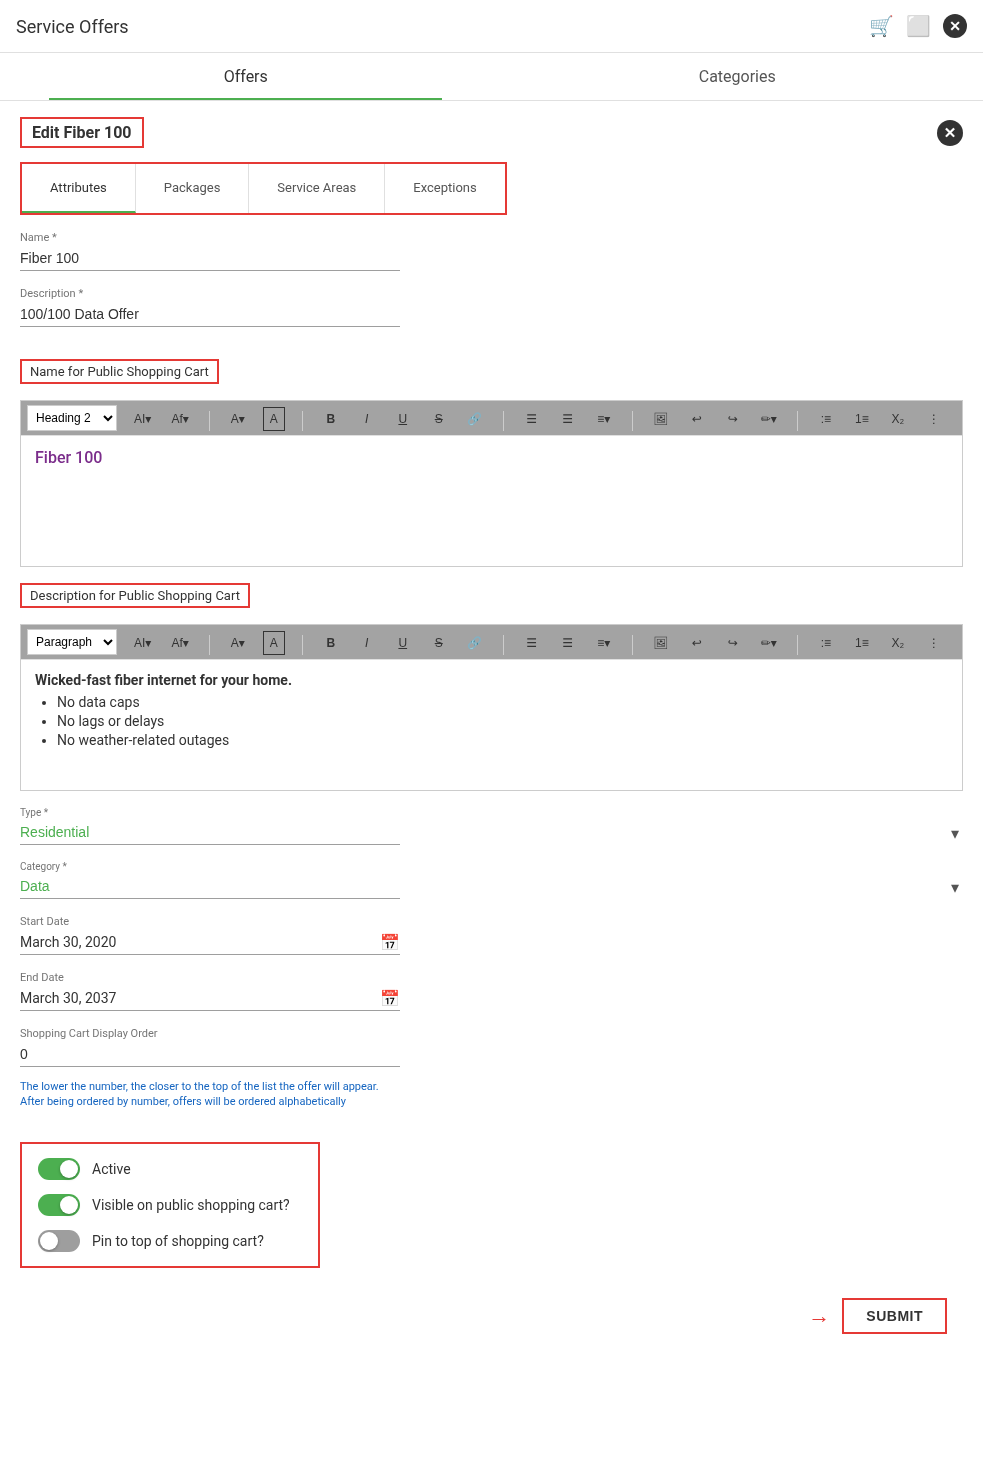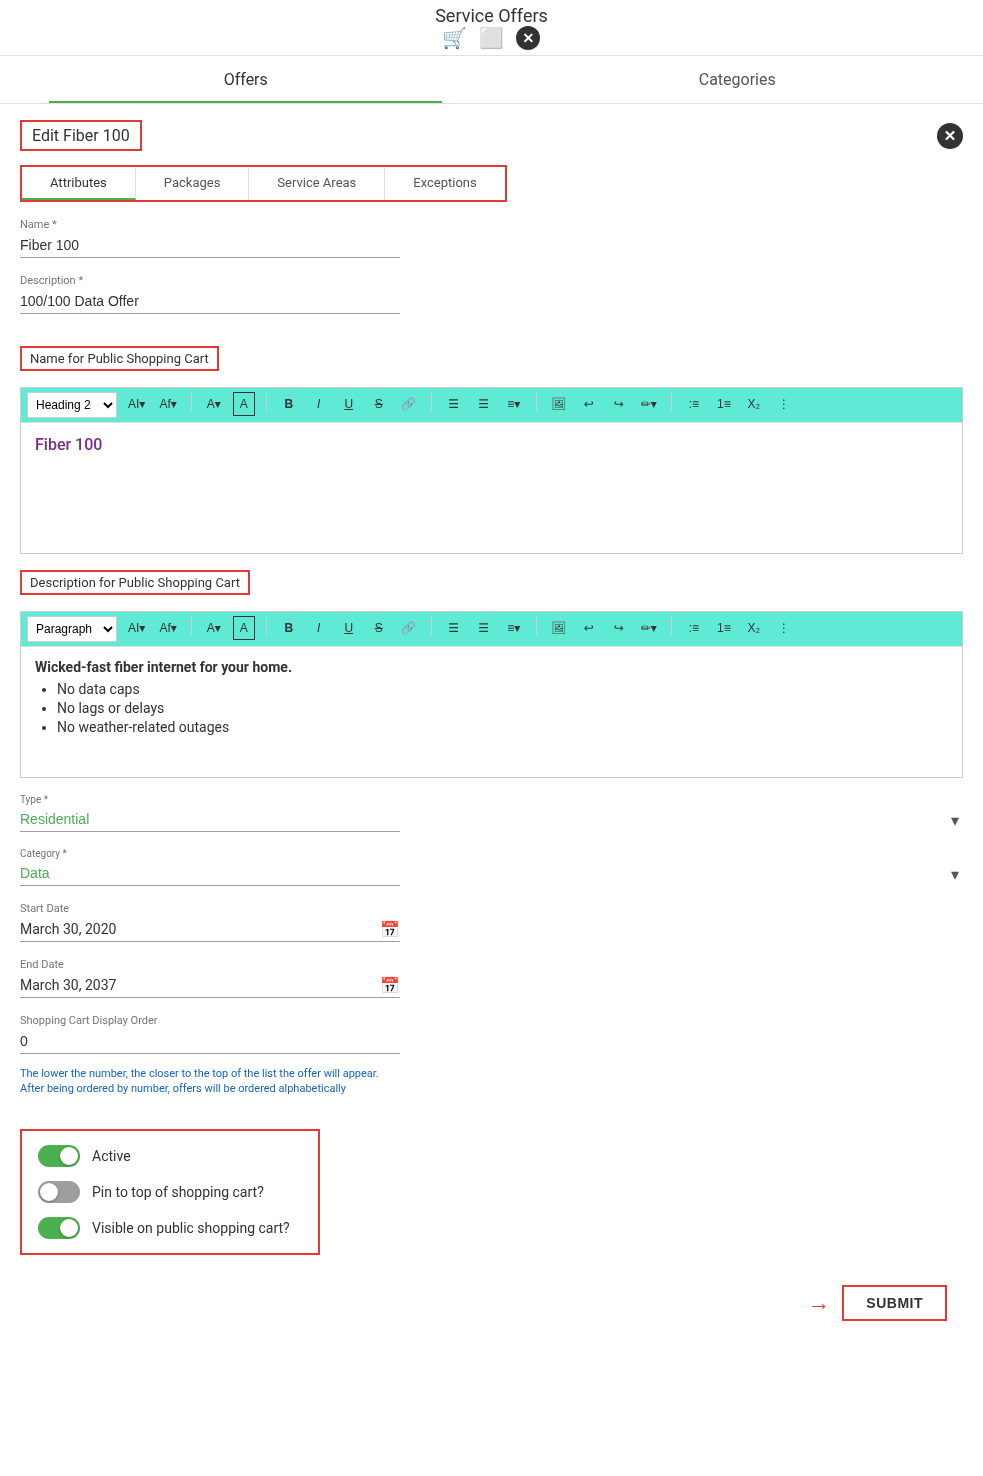--- a/index.html
+++ b/index.html
@@ -3,23 +3,22 @@
   <meta charset="utf-8">
   <style>
     * { box-sizing: border-box; margin: 0; padding: 0; }
     body { font-family: Roboto, Arial, sans-serif; font-size: 14px; color: #333; background: #fff; width: 983px; }
 
     
     .app-header {
       display: flex;
       align-items: center;
       justify-content: space-between;
-      padding: 5px 16px;
+      padding: 14px 16px;
       border-bottom: 1px solid #e0e0e0;
-      flex-direction: column;
     }
     .app-title { font-size: 18px; color: #333; font-weight: 400; }
     .header-icons { display: flex; gap: 12px; align-items: center; }
     .header-icon { font-size: 20px; cursor: pointer; color: #333; }
     .close-circle {
       width: 24px; height: 24px; border-radius: 50%;
       background: #333; color: #fff; display: flex; align-items: center; justify-content: center;
       font-size: 14px; cursor: pointer; font-weight: bold;
     }
 
@@ -41,35 +40,35 @@
     
     .content { padding: 16px 20px; }
 
     
     .edit-header {
       display: flex; align-items: center; justify-content: space-between;
       margin-bottom: 14px;
     }
     .edit-title {
       border: 2px solid #e53935; padding: 4px 10px; font-size: 16px;
-      font-weight: 400; color: #333;
+      font-weight: 700; color: #333;
     }
     .edit-close {
       width: 26px; height: 26px; border-radius: 50%;
       background: #333; color: #fff; display: flex; align-items: center;
       justify-content: center; font-size: 15px; cursor: pointer; font-weight: bold;
     }
 
     
     .sub-tabs {
       display: flex; border: 2px solid #e53935; margin-bottom: 16px;
       width: fit-content;
     }
     .sub-tab {
-      padding: 8px 28px; font-size: 13px; color: #555; cursor: pointer;
+      padding: 16px 28px; font-size: 13px; color: #555; cursor: pointer;
       border-right: 1px solid #e0e0e0;
     }
     .sub-tab:last-child { border-right: none; }
     .sub-tab.active {
       border-bottom: 2px solid #4caf50; color: #333;
     }
 
     
     .form-group { margin-bottom: 16px; }
     .form-label { font-size: 11px; color: #757575; margin-bottom: 2px; display: block; }
@@ -80,23 +79,23 @@
 
     
     .rich-label {
       border: 2px solid #e53935; display: inline-block;
       padding: 3px 8px; font-size: 13px; margin-bottom: 16px; color: #333;
     }
 
     
     .rich-editor { border: 1px solid #ccc; margin-bottom: 16px; }
     .rich-toolbar {
-      display: flex; align-items: flex-start; flex-wrap: wrap;
-      border-bottom: 1px solid #e0e0e0; padding: 4px 6px; gap: 8px;
-      background: #5eead4;
+      display: flex; align-items: flex-end; flex-wrap: wrap;
+      border-bottom: 1px solid #e0e0e0; padding: 4px 6px; gap: 14px;
+      background: #a3a3a3;
     }
     .rt-select {
       border: 1px solid #ccc; font-size: 12px; padding: 2px 4px;
       height: 26px; min-width: 90px; background: #fff; cursor: pointer;
     }
     .rt-btn {
       min-width: 22px; height: 24px; border: none; background: transparent;
       cursor: pointer; font-size: 12px; color: #333; display: flex;
       align-items: center; justify-content: center; padding: 0 3px;
     }
@@ -382,35 +381,35 @@
       <div class="toggle-switch">
         <div class="toggle-slider on">
           <div class="toggle-knob on"></div>
         </div>
       </div>
       <span class="toggle-label">Active</span>
     </div>
 
     <div class="toggle-row">
       <div class="toggle-switch">
+        <div class="toggle-slider on">
+          <div class="toggle-knob on"></div>
+        </div>
+      </div>
+      <span class="toggle-label">Visible on public shopping cart?</span>
+    </div>
+
+    <div class="toggle-row">
+      <div class="toggle-switch">
         <div class="toggle-slider off">
           <div class="toggle-knob off"></div>
         </div>
       </div>
       <span class="toggle-label">Pin to top of shopping cart?</span>
     </div>
-
-    <div class="toggle-row">
-      <div class="toggle-switch">
-        <div class="toggle-slider on">
-          <div class="toggle-knob on"></div>
-        </div>
-      </div>
-      <span class="toggle-label">Visible on public shopping cart?</span>
-    </div>
   </div>
 
   
   <div class="submit-row">
     <span class="submit-arrow">→</span>
     <button class="submit-btn">SUBMIT</button>
   </div>
 
 </div>
 

